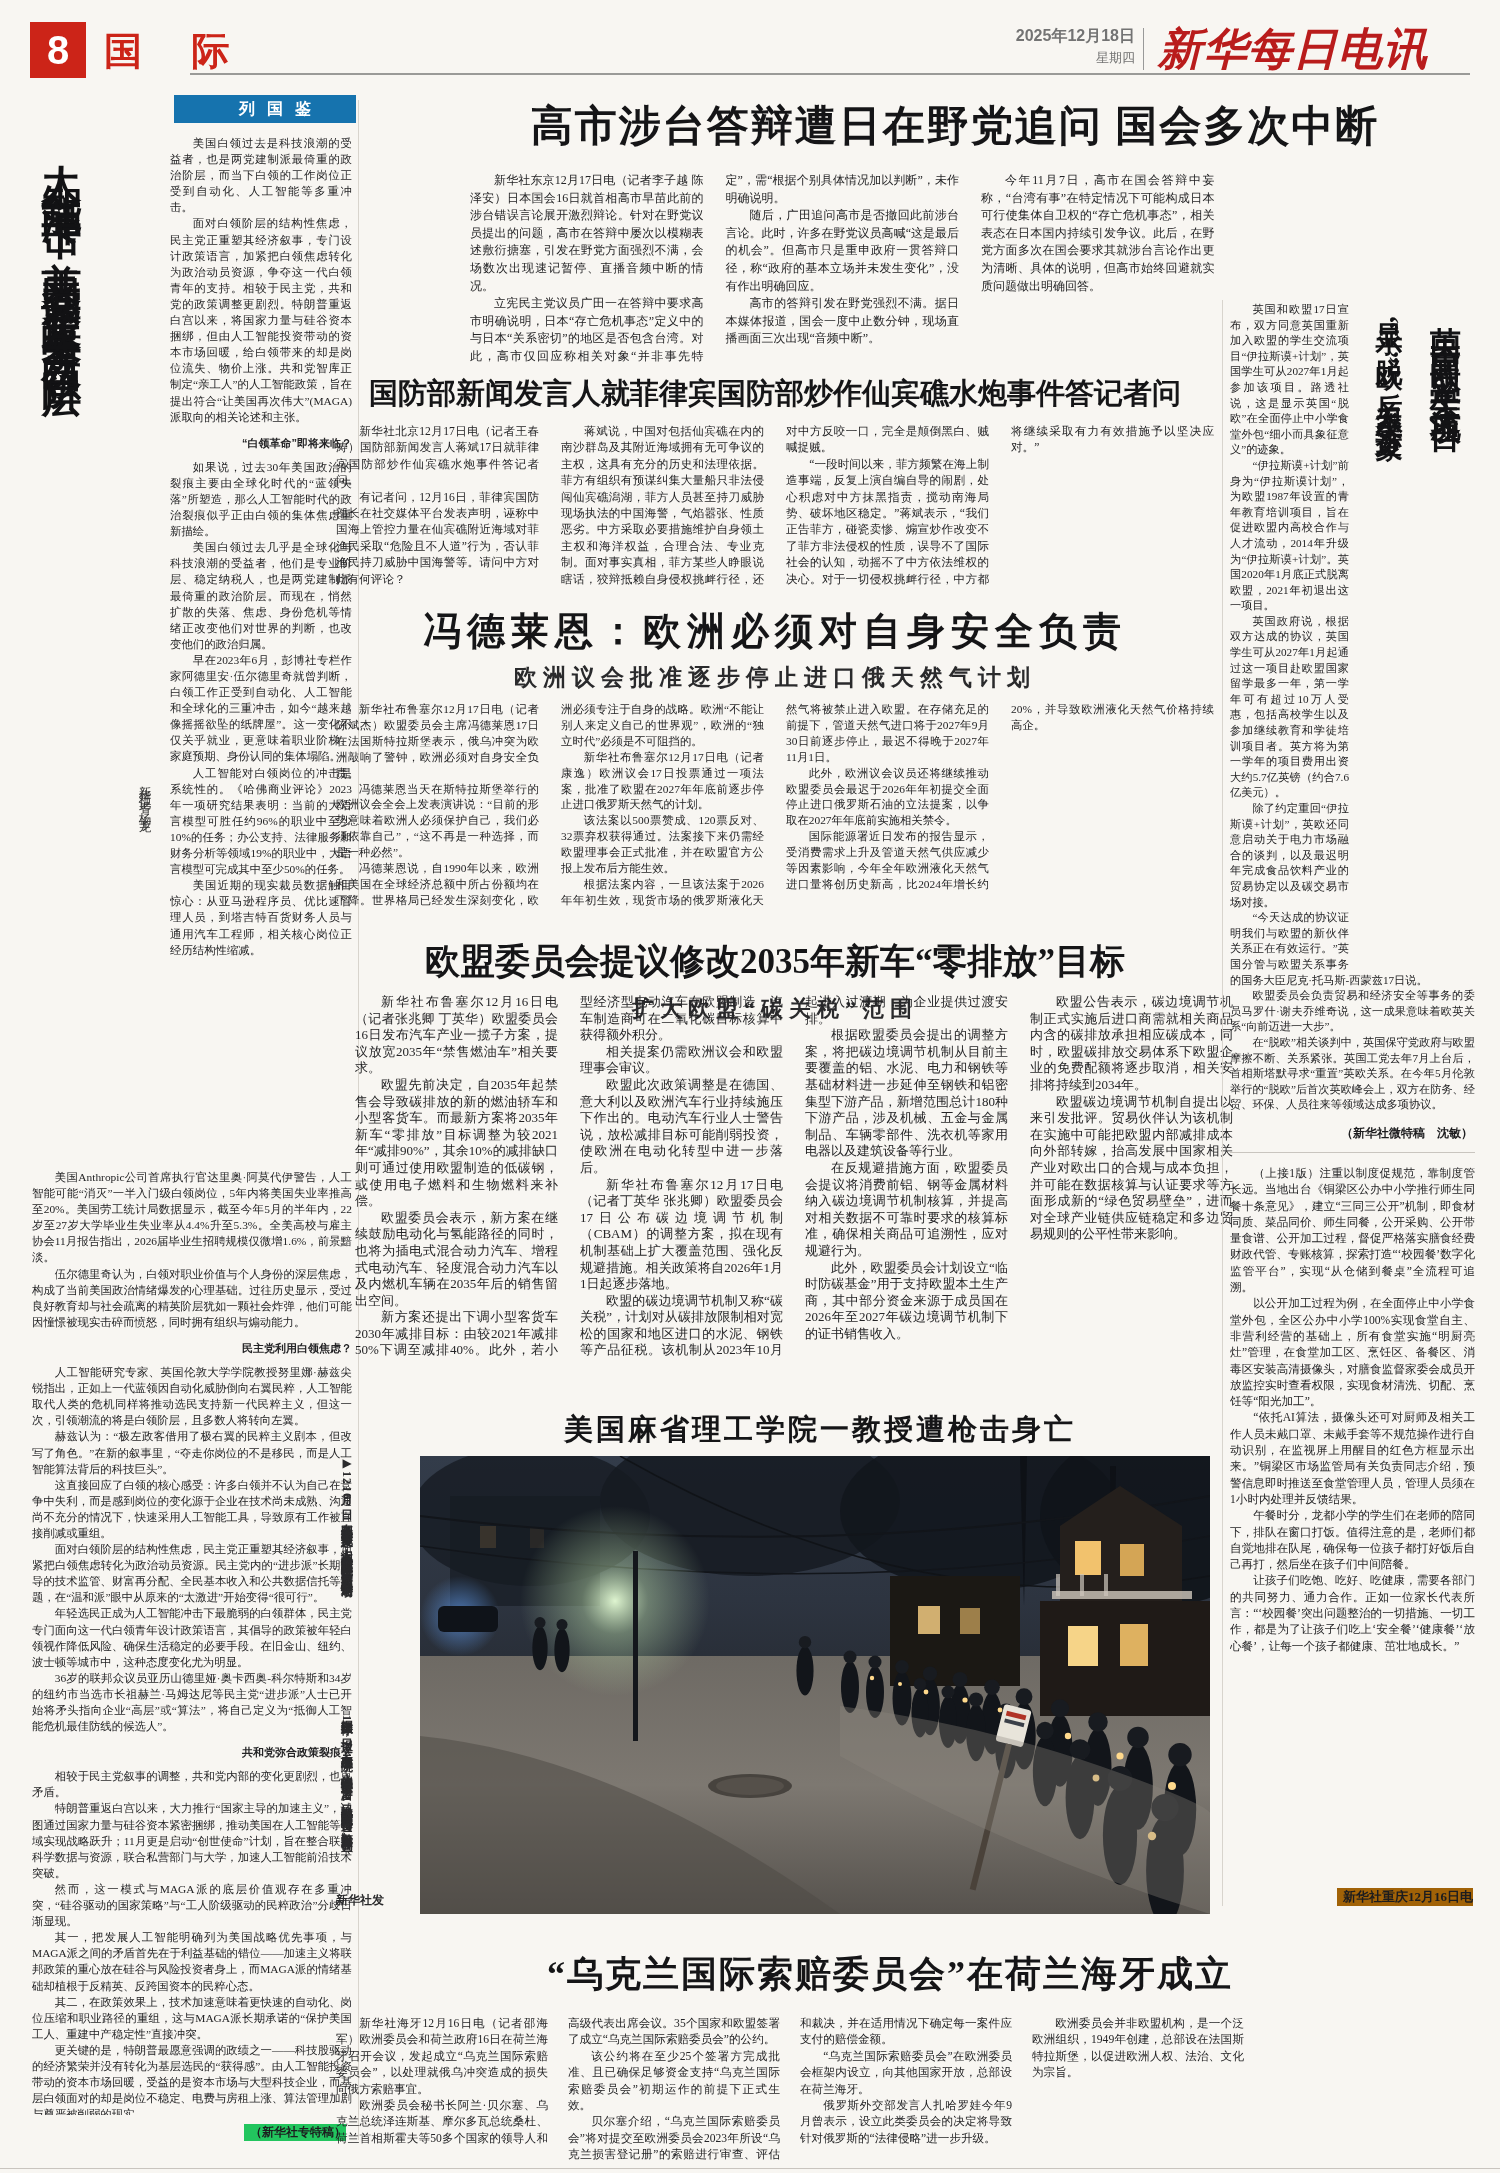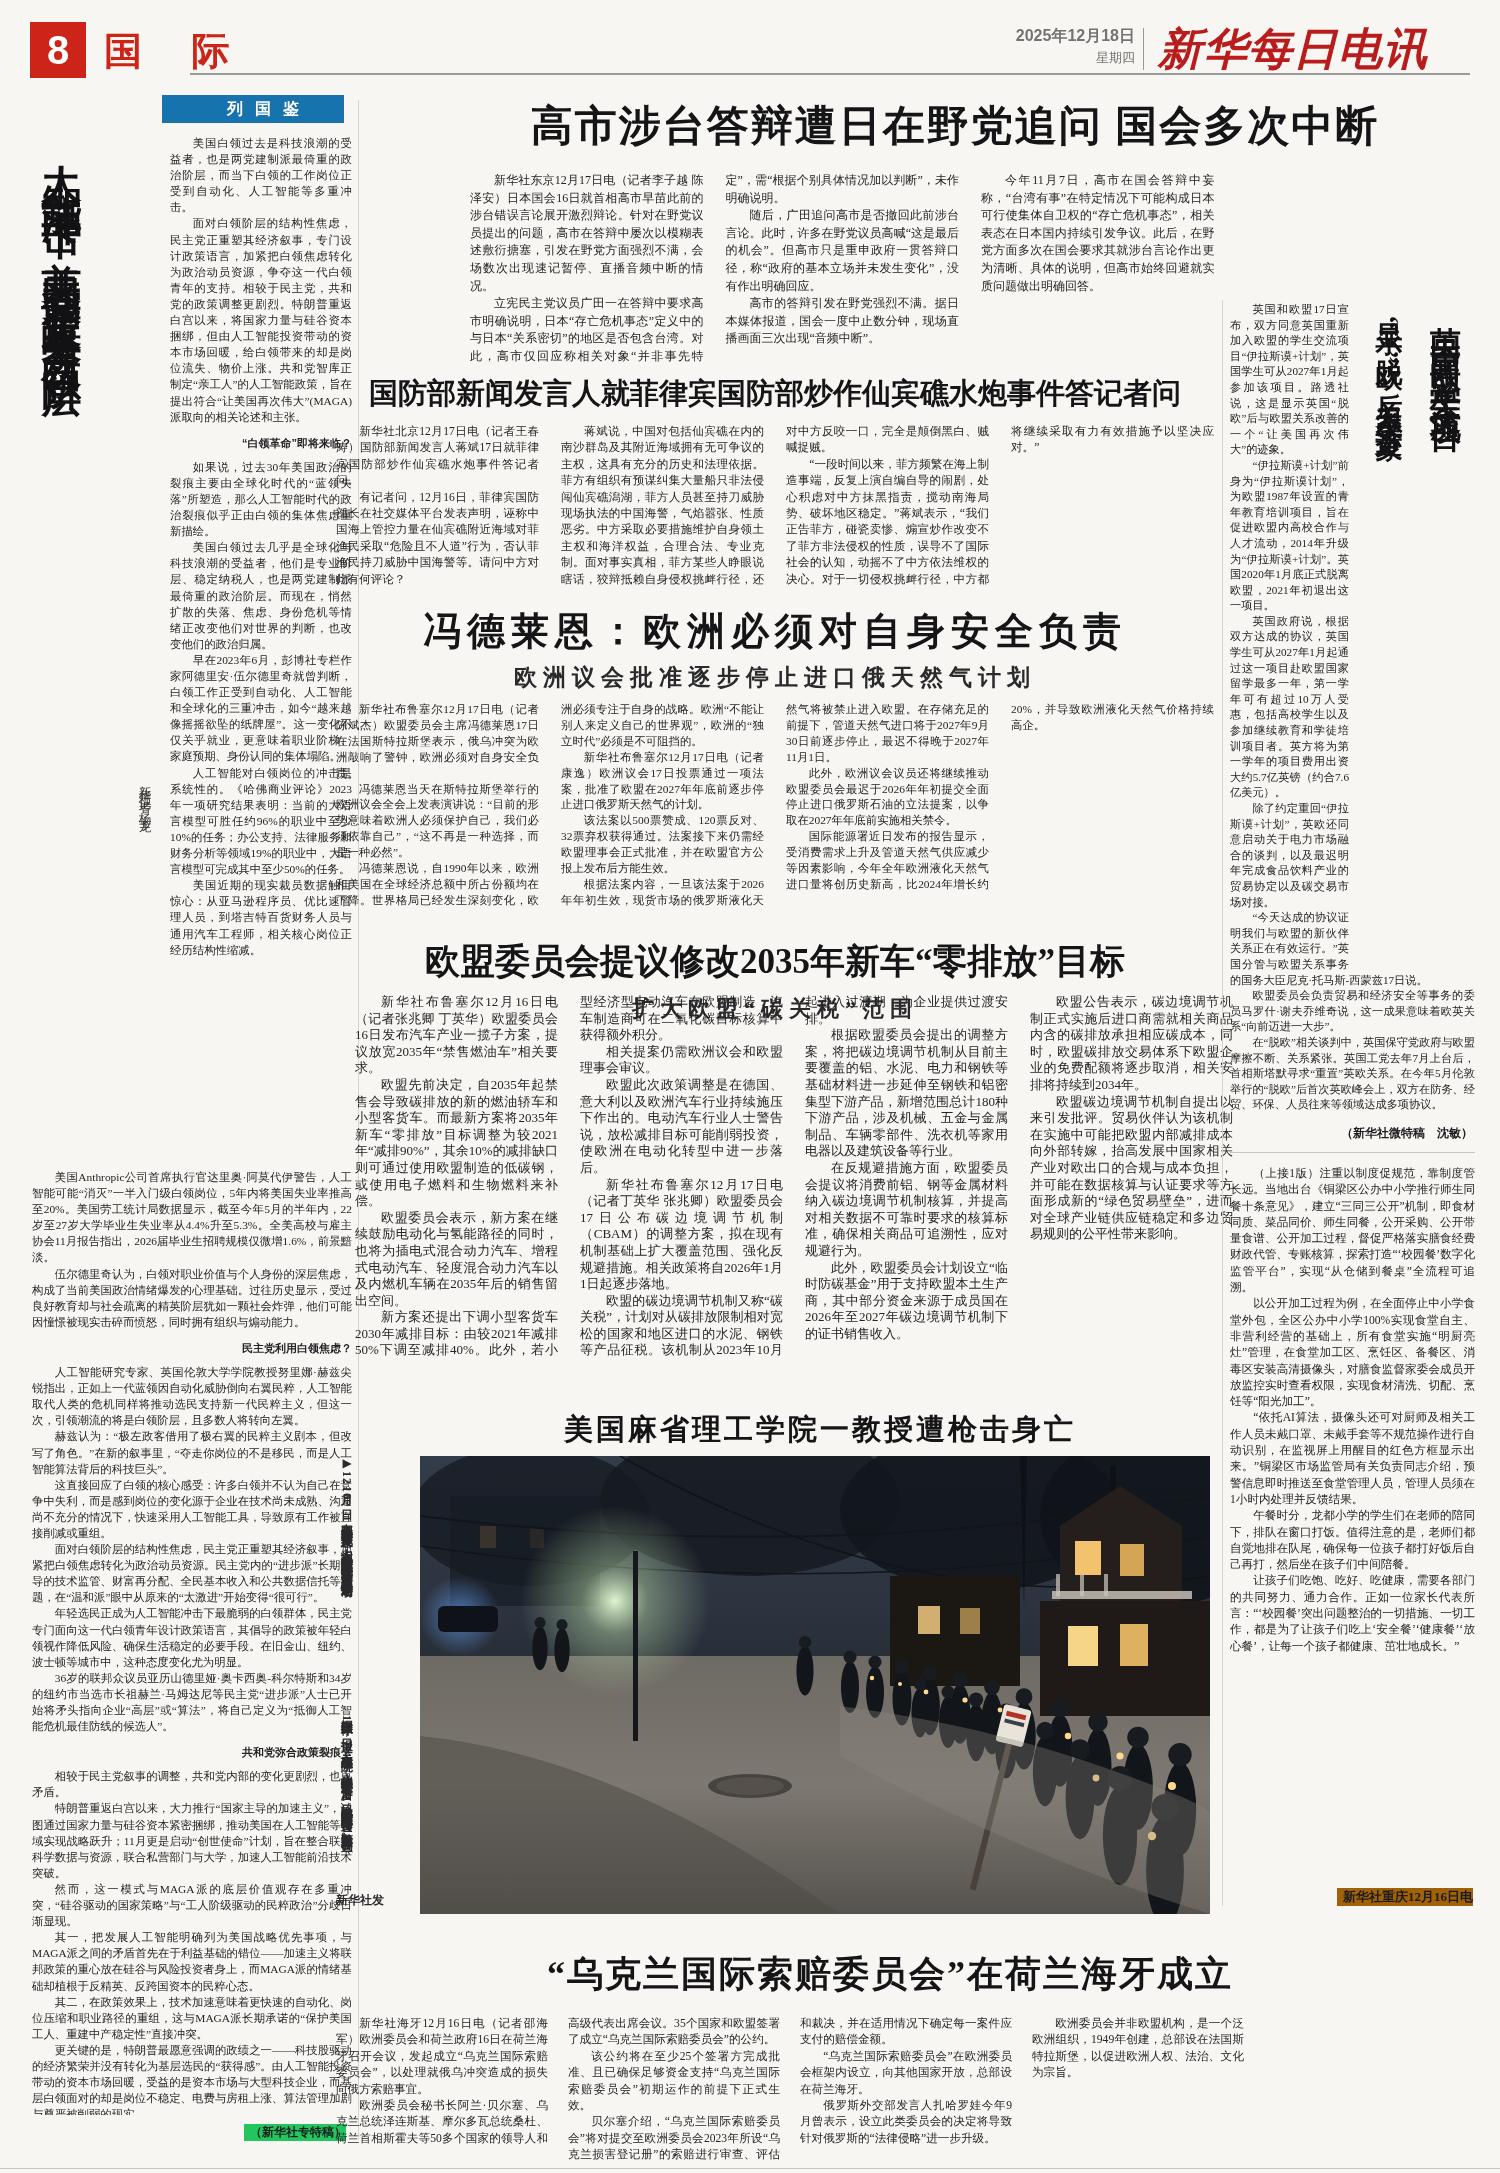--- a/index.html
+++ b/index.html
@@ -45,21 +45,21 @@
 <div class="abs sectitle">国 际</div>
 <div class="abs hrule"></div>
 <div class="abs dateblk">
   <div class="d1">2025年12月18日</div>
   <div class="d2">星期四</div>
 </div>
 <div class="abs vbar"></div>
 <div class="abs masthead">新华每日电讯</div>
 
 <div class="abs" style="left:30px;top:95px;width:322px;height:2060px;">
-  <div class="abs tagbox" style="left:132px;top:0;width:150px;height:28px;padding-left:32px;">列国鉴</div>
+  <div class="abs tagbox" style="left:144px;top:0;width:150px;height:28px;padding-left:32px;">列国鉴</div>
 
   <div class="abs vtitle" style="left:2px;top:38px;height:1030px;">
     <span>人工智能冲击下</span><span class="gap"></span><span>美两党调整策略争夺白领阶层</span>
   </div>
   <div class="abs vbyline" style="left:106px;top:680px;height:230px;">新华社记者 杨士龙</div>
 
   <div class="abs body-txt" style="left:140px;top:40px;width:182px;height:1028px;overflow:hidden;font-size:11.4px;line-height:16.1px;">
     <p>美国白领过去是科技浪潮的受益者，也是两党建制派最倚重的政治阶层，而当下白领的工作岗位正受到自动化、人工智能等多重冲击。</p>
     <p>面对白领阶层的结构性焦虑，民主党正重塑其经济叙事，专门设计政策语言，加紧把白领焦虑转化为政治动员资源，争夺这一代白领青年的支持。相较于民主党，共和党的政策调整更剧烈。特朗普重返白宫以来，将国家力量与硅谷资本捆绑，但由人工智能投资带动的资本市场回暖，给白领带来的却是岗位流失、物价上涨。共和党智库正制定“亲工人”的人工智能政策，旨在提出符合“让美国再次伟大”(MAGA)派取向的相关论述和主张。</p>
     <div class="crosshead">“白领革命”即将来临？</div>
@@ -280,21 +280,21 @@
 </div>
 
 <div class="abs vrule" style="left:1222px;top:300px;height:1606px;"></div>
 
 <div class="abs" style="left:1230px;top:302px;width:245px;height:842px;overflow:hidden;">
   <div class="uk-vtitle">
     <p class="l1" style="margin:0;">英国重回欧盟学生交流项目</p>
     <p class="l2" style="margin:0;">显示“脱欧”后关系改善迹象</p>
   </div>
   <div class="body-txt" style="font-size:11.2px;line-height:15.6px;">
-    <p>英国和欧盟17日宣布，双方同意英国重新加入欧盟的学生交流项目“伊拉斯谟+计划”，英国学生可从2027年1月起参加该项目。路透社说，这是显示英国“脱欧”后与欧盟关系改善的一个“让美国再次伟大”的迹象。</p>
+    <p>英国和欧盟17日宣布，双方同意英国重新加入欧盟的学生交流项目“伊拉斯谟+计划”，英国学生可从2027年1月起参加该项目。路透社说，这是显示英国“脱欧”在全面停止中小学食堂外包“细小而具象征意义”的迹象。</p>
     <p>“伊拉斯谟+计划”前身为“伊拉斯谟计划”，为欧盟1987年设置的青年教育培训项目，旨在促进欧盟内高校合作与人才流动，2014年升级为“伊拉斯谟+计划”。英国2020年1月底正式脱离欧盟，2021年初退出这一项目。</p>
     <p>英国政府说，根据双方达成的协议，英国学生可从2027年1月起通过这一项目赴欧盟国家留学最多一年，第一学年可有超过10万人受惠，包括高校学生以及参加继续教育和学徒培训项目者。英方将为第一学年的项目费用出资大约5.7亿英镑（约合7.6亿美元）。</p>
     <p>除了约定重回“伊拉斯谟+计划”，英欧还同意启动关于电力市场融合的谈判，以及最迟明年完成食品饮料产业的贸易协定以及碳交易市场对接。</p>
     <p>“今天达成的协议证明我们与欧盟的新伙伴关系正在有效运行。”英国分管与欧盟关系事务的国务大臣尼克·托马斯-西蒙兹17日说。</p>
     <p>欧盟委员会负责贸易和经济安全等事务的委员马罗什·谢夫乔维奇说，这一成果意味着欧英关系“向前迈进一大步”。</p>
     <p>在“脱欧”相关谈判中，英国保守党政府与欧盟摩擦不断、关系紧张。英国工党去年7月上台后，首相斯塔默寻求“重置”英欧关系。在今年5月伦敦举行的“脱欧”后首次英欧峰会上，双方在防务、经贸、环保、人员往来等领域达成多项协议。</p>
   </div>
   <div class="sig" style="position:absolute;right:2px;bottom:2px;font-size:12px;background:#f8f6f2;padding-left:6px;">（新华社微特稿　沈敏）</div>
 </div>
 

